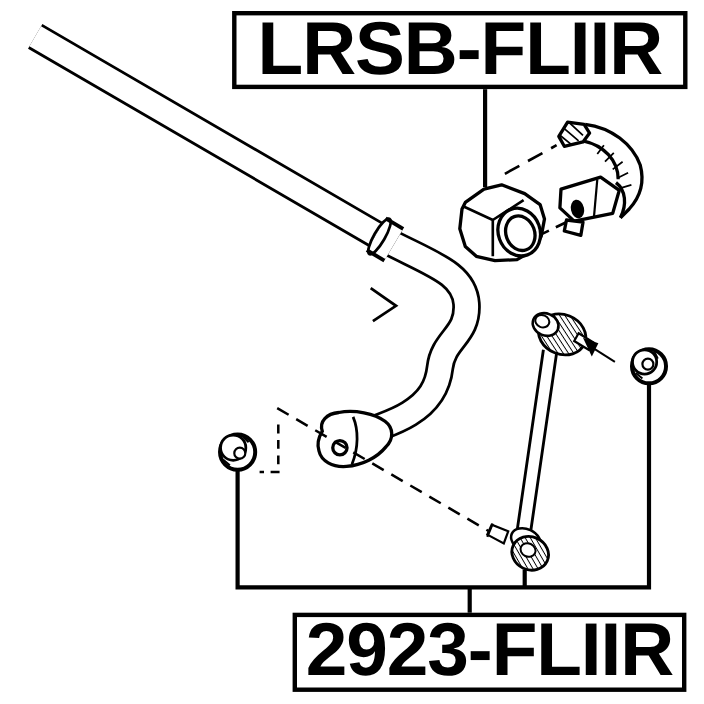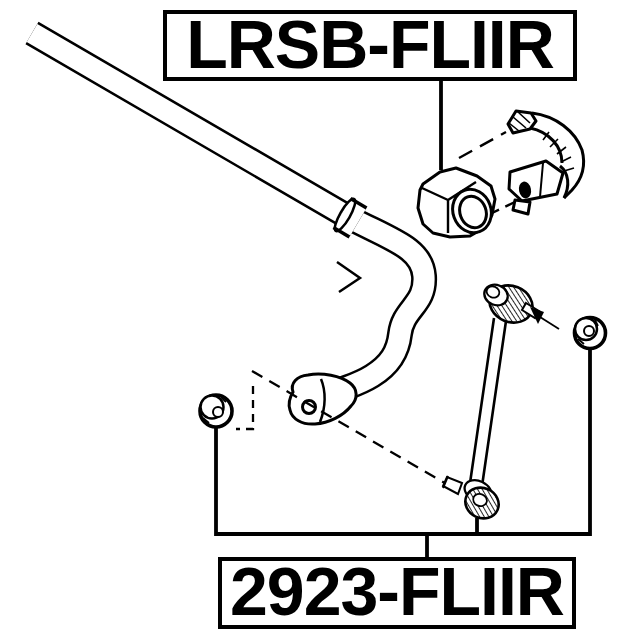--- a/index.html
+++ b/index.html
@@ -17,20 +17,21 @@
     border:4px solid #000000;
     background:#ffffff;
     box-sizing:border-box;
     font-weight:bold;
     font-size:68px;
     letter-spacing:-1px;
     color:#000000;
     white-space:nowrap;
     line-height:1;
     padding-bottom:4px;
+    margin-left:48px;
   }
   #label-top{left:163px;top:10px;width:414px;height:71px;}
   #label-bottom{left:218px;top:557px;width:358px;height:72px;}
 </style>
 </head>
 <body>
 
 <div id="stage">
 
   <svg width="640" height="640" viewBox="0 0 640 640">

